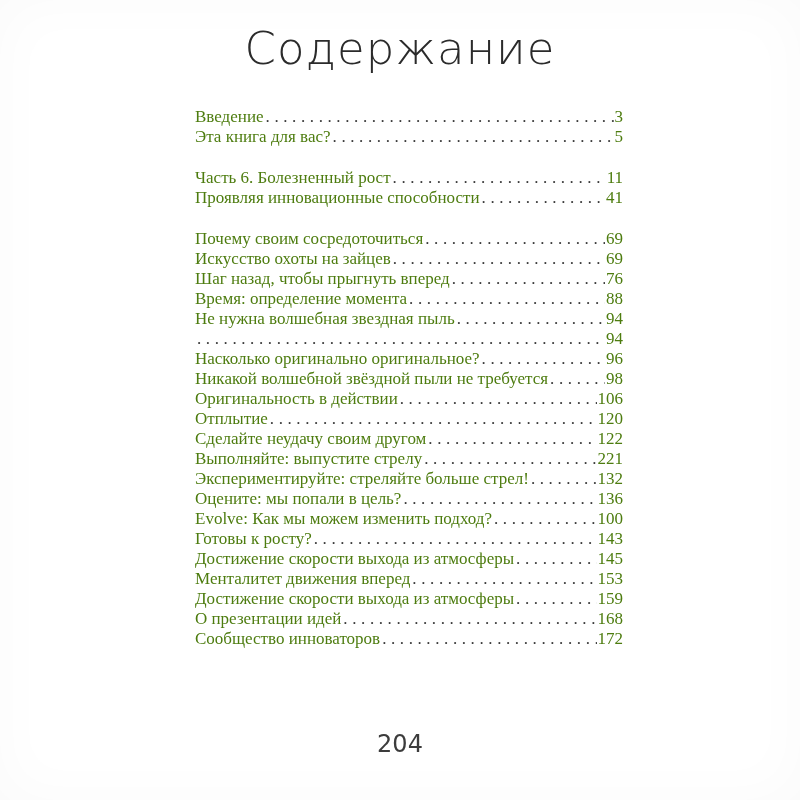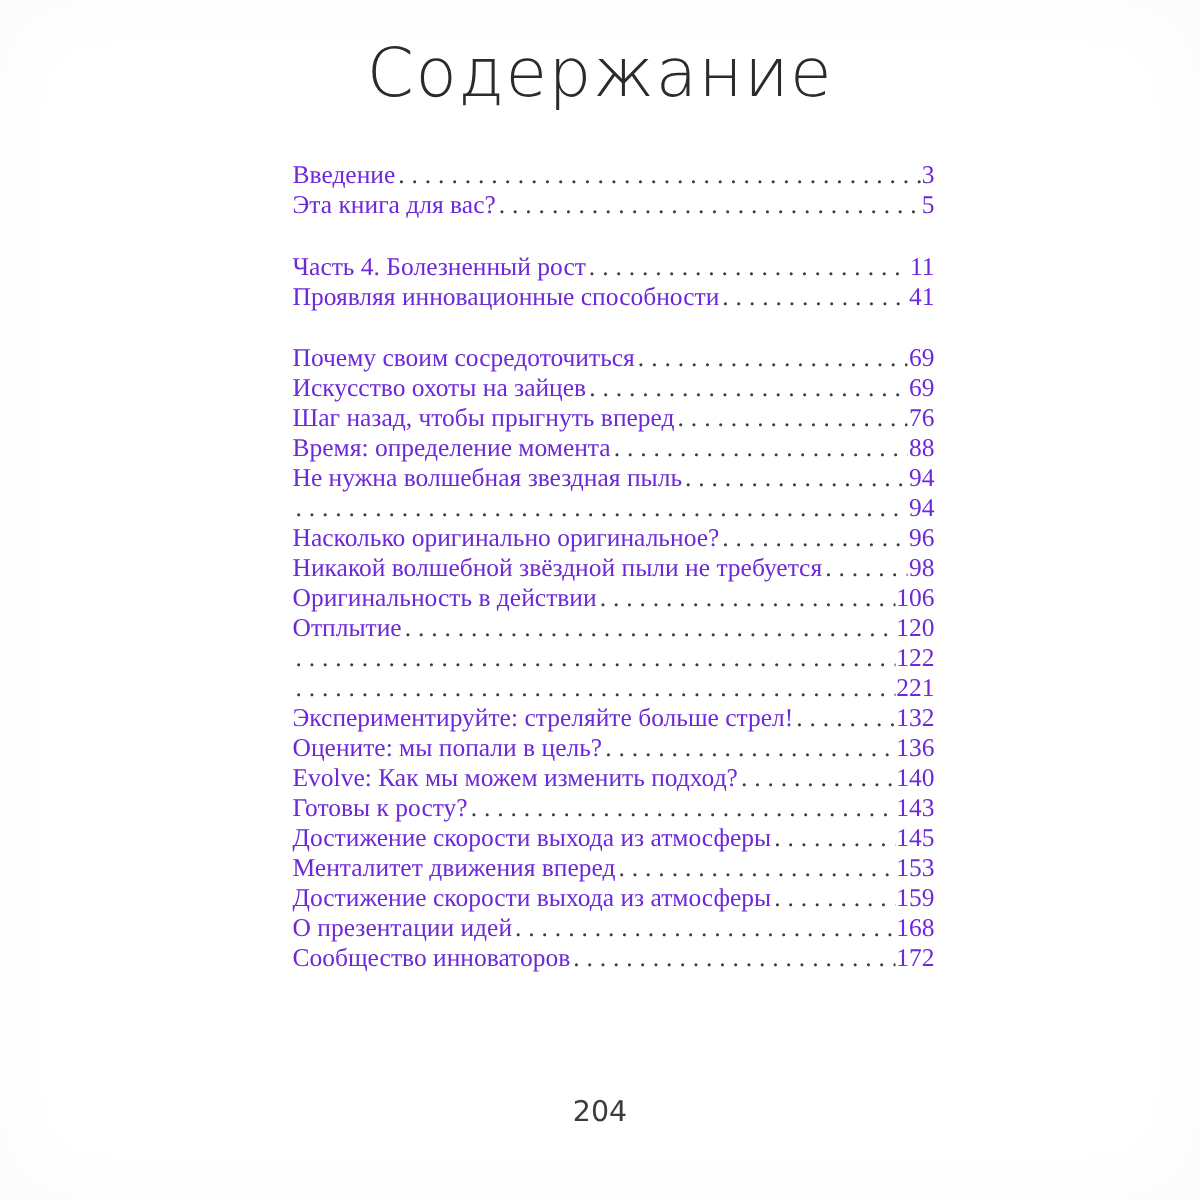--- a/index.html
+++ b/index.html
@@ -27,21 +27,21 @@
     letter-spacing: 1px;
     color: #2b2b2b;
   }
   .toc {
     position: absolute;
     left: 195px;
     top: 107px;
     width: 428px;
     font-family: "Liberation Serif", serif;
     font-size: 17px;
-    color: #6d28d9;
+    color: #4d7c0f;
   }
   .toc-row {
     display: flex;
     align-items: baseline;
     height: 20px;
     line-height: 20px;
     white-space: nowrap;
   }
   .toc-label { flex: 0 0 auto; }
   .toc-dots {
@@ -57,21 +57,21 @@
   }
   .toc-page { flex: 0 0 auto; }
   .toc-gap { height: 21px; }
   .footer-page-number {
     position: absolute;
     top: 730px;
     left: 0;
     right: 0;
     text-align: center;
     font-family: "DejaVu Sans", sans-serif;
-    font-size: 19px;
+    font-size: 24px;
     color: #3c3c3c;
   }
 </style>
 </head>
 <body>
 
 <div class="book-page">
 
   <div class="page-title">Содержание</div>
 
@@ -84,21 +84,21 @@
     </div>
     <div class="toc-row">
       <span class="toc-label">Эта книга для вас?</span>
       <span class="toc-dots"></span>
       <span class="toc-page">5</span>
     </div>
 
     <div class="toc-gap"></div>
 
     <div class="toc-row">
-      <span class="toc-label">Часть 4. Болезненный рост</span>
+      <span class="toc-label">Часть 6. Болезненный рост</span>
       <span class="toc-dots"></span>
       <span class="toc-page">11</span>
     </div>
     <div class="toc-row">
       <span class="toc-label">Проявляя инновационные способности</span>
       <span class="toc-dots"></span>
       <span class="toc-page">41</span>
     </div>
 
     <div class="toc-gap"></div>
@@ -146,41 +146,43 @@
       <span class="toc-label">Оригинальность в действии</span>
       <span class="toc-dots"></span>
       <span class="toc-page">106</span>
     </div>
     <div class="toc-row">
       <span class="toc-label">Отплытие</span>
       <span class="toc-dots"></span>
       <span class="toc-page">120</span>
     </div>
     <div class="toc-row">
+      <span class="toc-label">Сделайте неудачу своим другом</span>
       <span class="toc-dots"></span>
       <span class="toc-page">122</span>
     </div>
     <div class="toc-row">
+      <span class="toc-label">Выполняйте: выпустите стрелу</span>
       <span class="toc-dots"></span>
       <span class="toc-page">221</span>
     </div>
     <div class="toc-row">
       <span class="toc-label">Экспериментируйте: стреляйте больше стрел!</span>
       <span class="toc-dots"></span>
       <span class="toc-page">132</span>
     </div>
     <div class="toc-row">
       <span class="toc-label">Оцените: мы попали в цель?</span>
       <span class="toc-dots"></span>
       <span class="toc-page">136</span>
     </div>
     <div class="toc-row">
       <span class="toc-label">Evolve: Как мы можем изменить подход?</span>
       <span class="toc-dots"></span>
-      <span class="toc-page">140</span>
+      <span class="toc-page">100</span>
     </div>
     <div class="toc-row">
       <span class="toc-label">Готовы к росту?</span>
       <span class="toc-dots"></span>
       <span class="toc-page">143</span>
     </div>
     <div class="toc-row">
       <span class="toc-label">Достижение скорости выхода из атмосферы</span>
       <span class="toc-dots"></span>
       <span class="toc-page">145</span>

